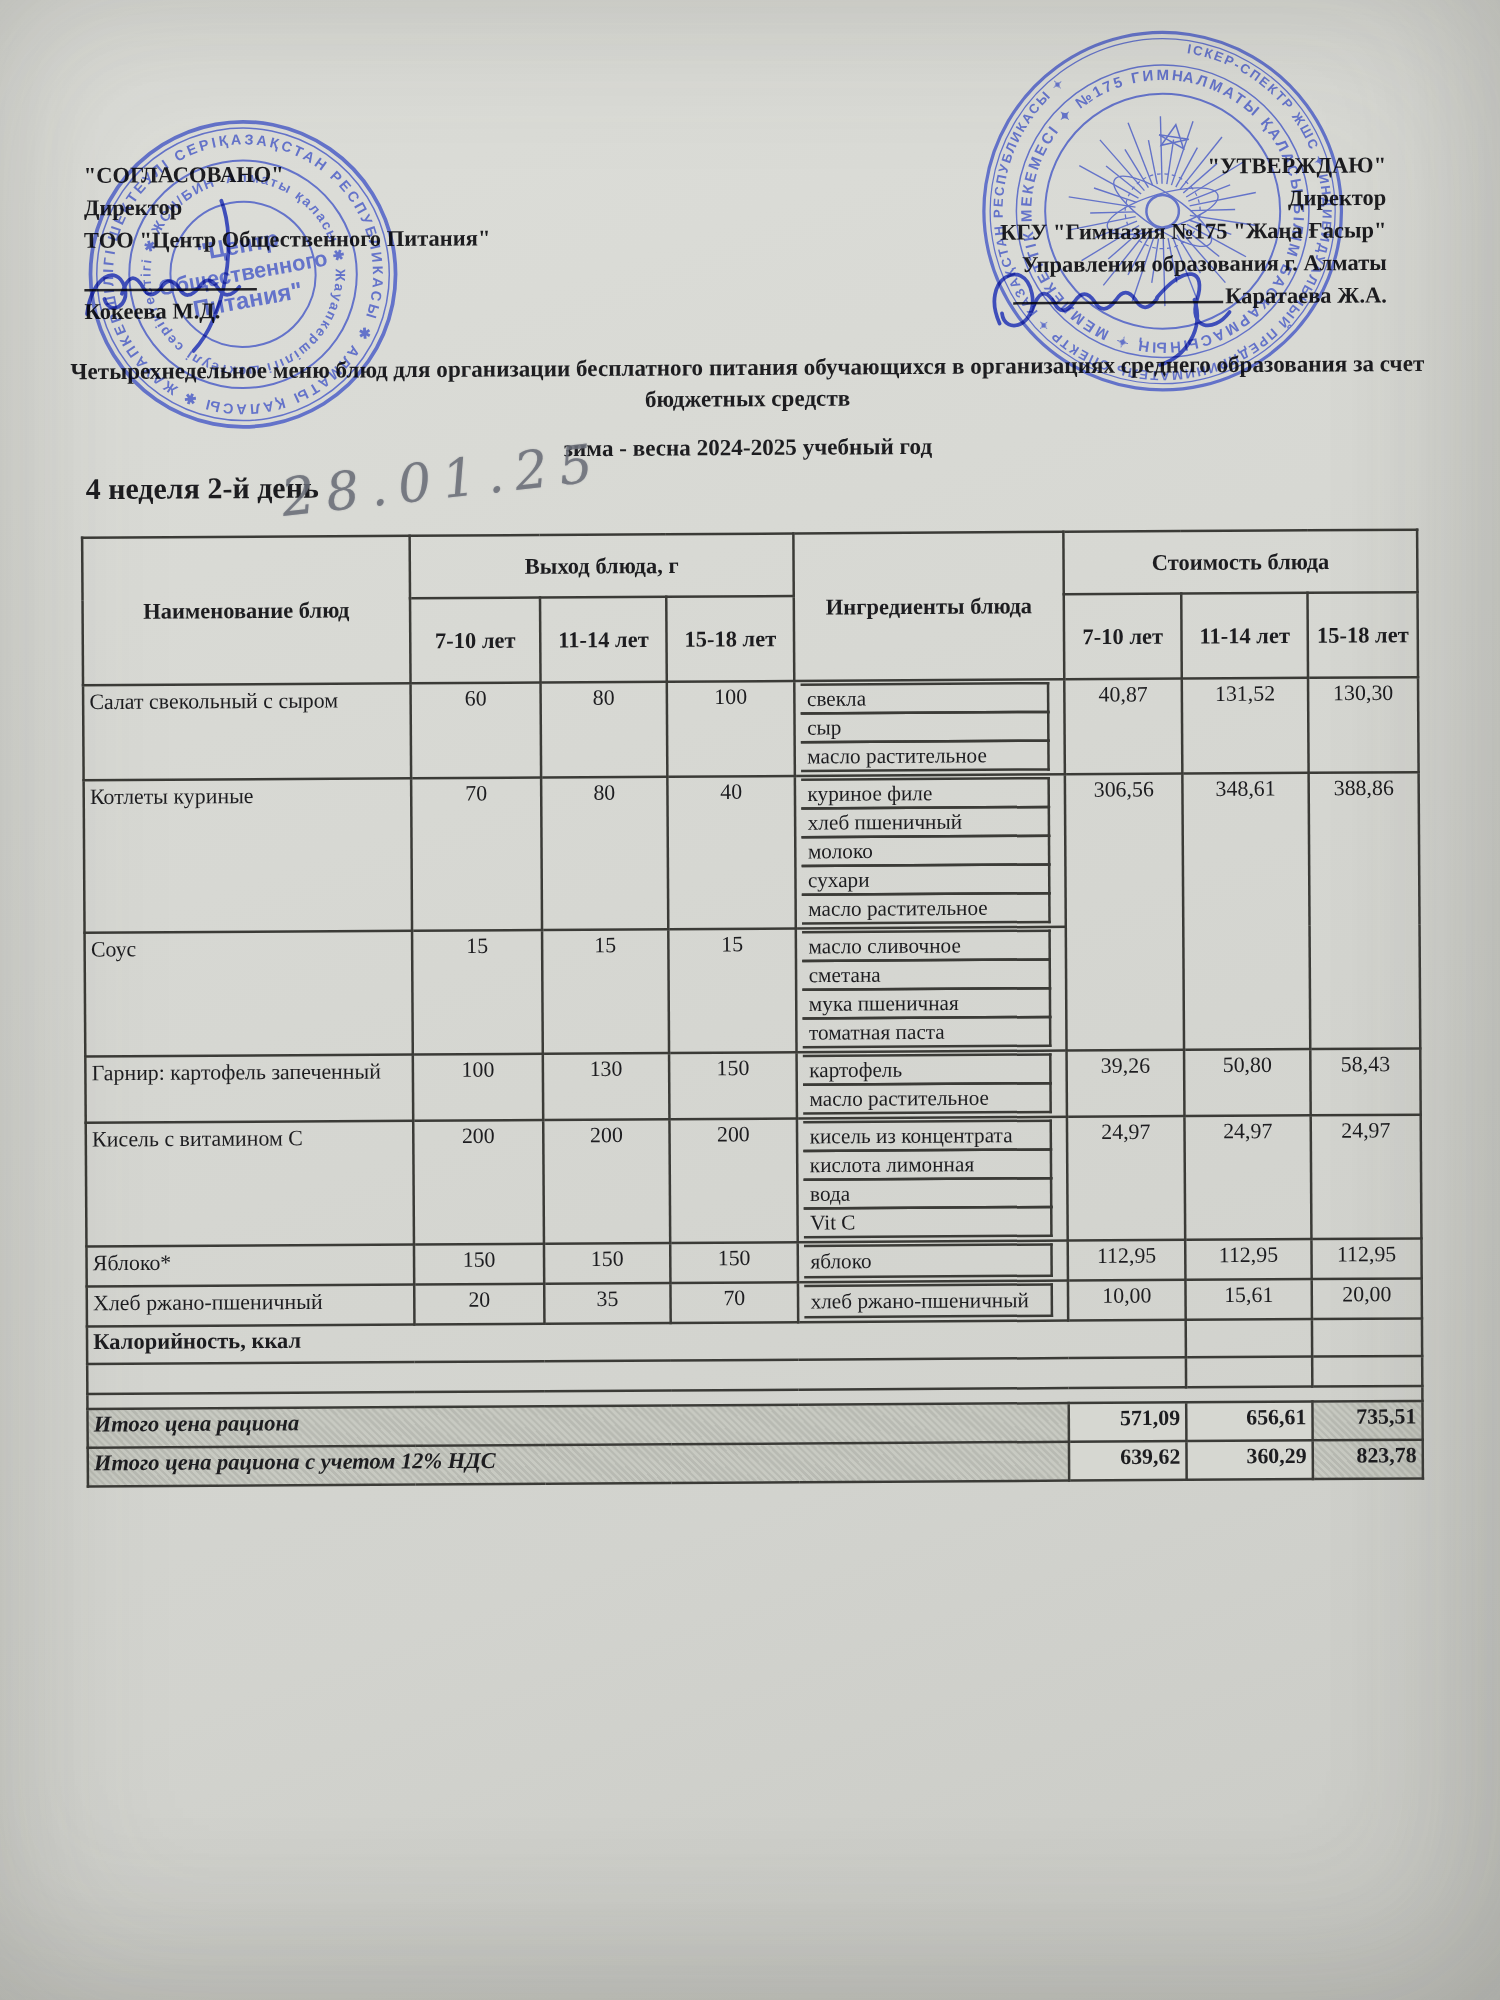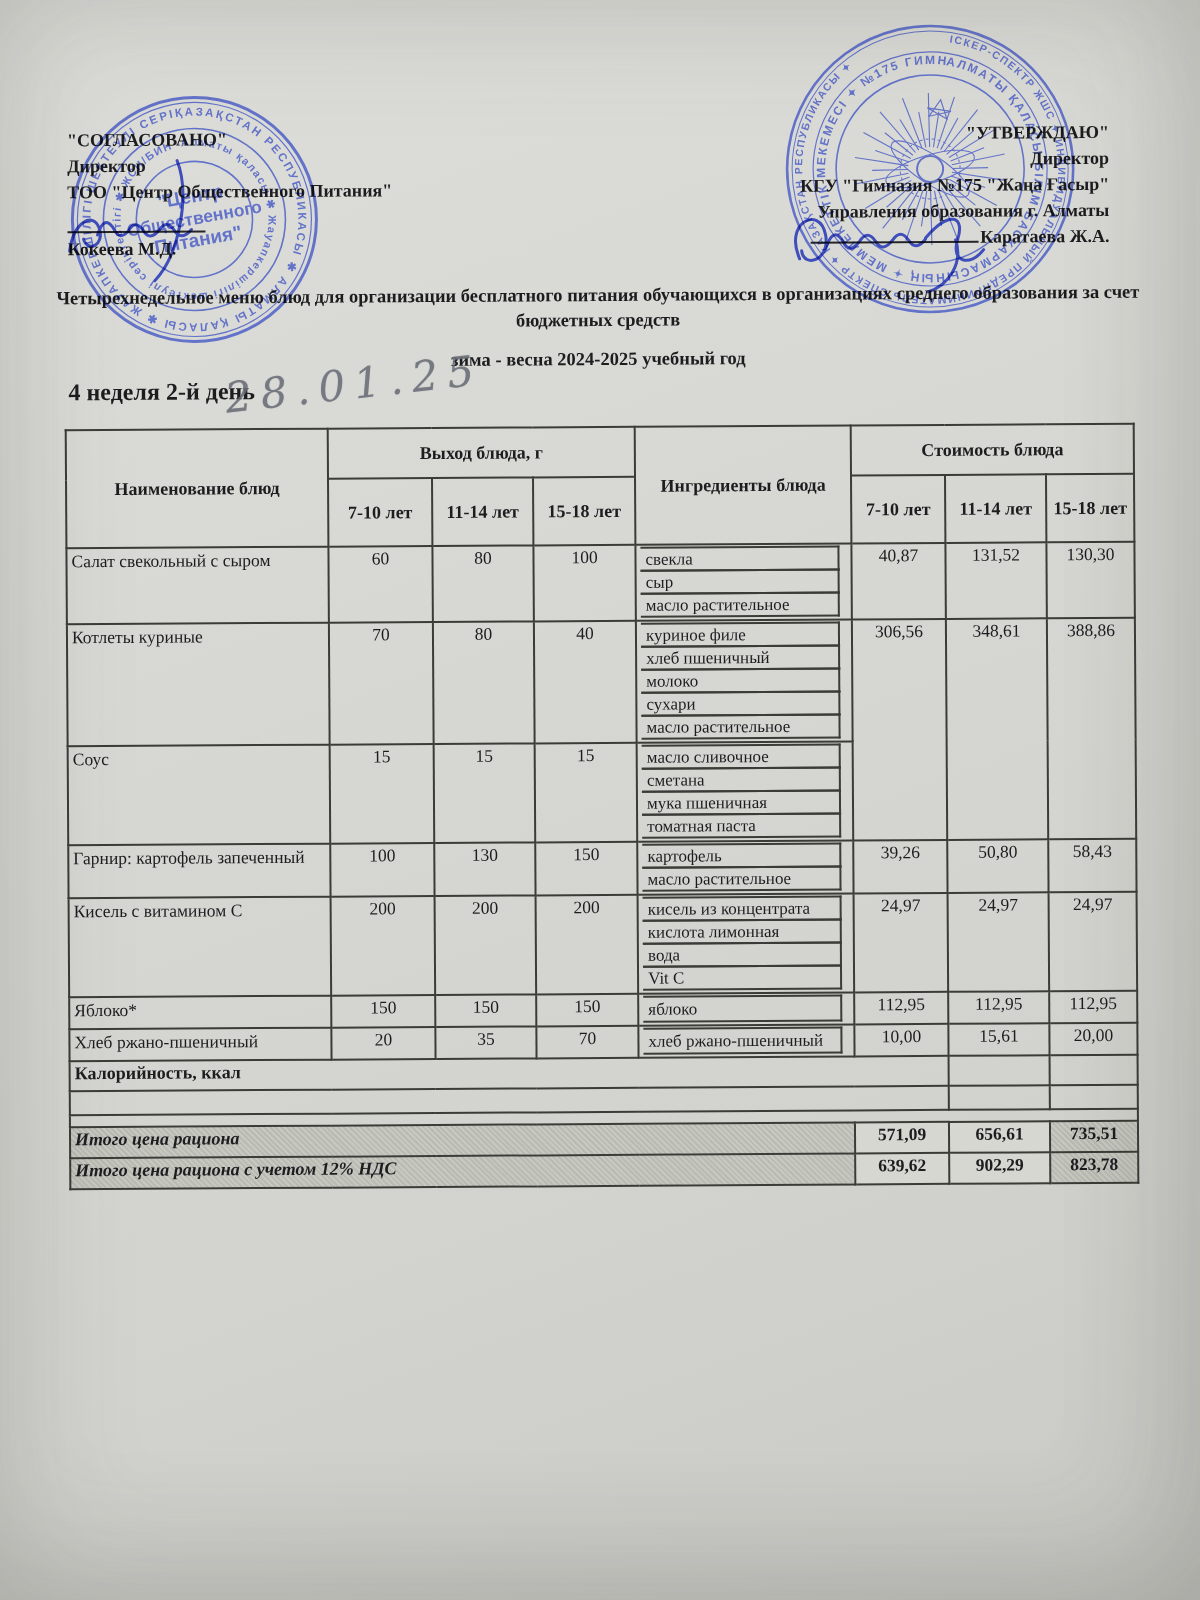--- a/index.html
+++ b/index.html
@@ -40,21 +40,21 @@
   tr.h1 th{height:44px;} tr.h2 th{height:62px;font-family:Liberation Serif, serif;}
   table.menu td{vertical-align:top; padding:1px 4px;}
   td.dish{ text-align:left; line-height:23px;}
   td.num{ text-align:center;}
   td.ingcell{padding:0;}
   .ing-box{border:2px solid #3b3b37; border-left:none; margin:-2px 7px 0 0;
            padding-left:5px; box-sizing:border-box; font-size:17px;}
   .ing-box.first{margin-top:0;}
   td.cal{font-weight:bold; font-size:18px; padding-left:5px;}
   td.tot-label{font-weight:bold; font-style:italic; font-size:18px; padding-left:6px; vertical-align:middle;}
-  td.tot-val{font-weight:bold; text-align:center; padding-right:6px; vertical-align:middle;}
+  td.tot-val{font-weight:bold; text-align:right; padding-right:6px; vertical-align:middle;}
   .shade{background-color:#c8cac2;
          background-image:repeating-linear-gradient(45deg, rgba(88,90,84,.14) 0 2px, rgba(0,0,0,0) 2px 4px);}
   .lightcell{background-color:#d6d7d1;}
 
   
   svg.stamp{position:absolute; mix-blend-mode:multiply; opacity:.74; color:#3a4ec5;}
   .stamp-left{left:52px; top:72px; transform:rotate(-10deg);}
   .stamp-right{left:778px; top:16px; transform:rotate(9deg);}
   svg.sig{position:absolute; mix-blend-mode:multiply; opacity:.85;}
   .stamp text{fill:currentColor; font-family:"Liberation Sans", sans-serif;}
@@ -227,21 +227,21 @@
           </tr>
           <tr>
             <td class="tot-label shade" colspan="5" style="height: 27px;">Итого цена рациона</td>
             <td class="tot-val lightcell">571,09</td>
             <td class="tot-val lightcell">656,61</td>
             <td class="tot-val shade">735,51</td>
           </tr>
           <tr>
             <td class="tot-label shade" colspan="5" style="height: 27px;">Итого цена рациона с учетом 12% НДС</td>
             <td class="tot-val lightcell">639,62</td>
-            <td class="tot-val lightcell">902,29</td>
+            <td class="tot-val lightcell">360,29</td>
             <td class="tot-val shade">823,78</td>
           </tr>
         </tbody>
     </table>
 
     <svg class="stamp stamp-left" width="290" height="290" viewBox="-145 -145 290 290">
       <defs>
         <path id="lr1" d="M0,-104 A104,104 0 1,1 0,104 A104,104 0 1,1 0,-104"></path>
         <path id="lr2" d="M0,-74 A74,74 0 1,1 0,74 A74,74 0 1,1 0,-74"></path>
       </defs>

